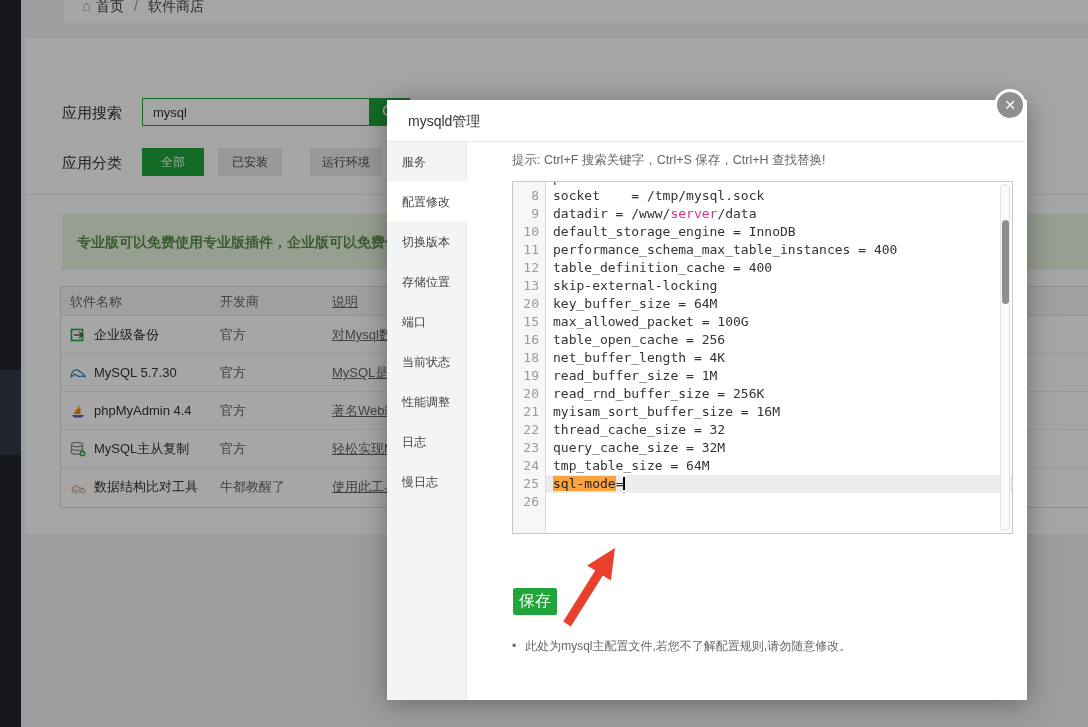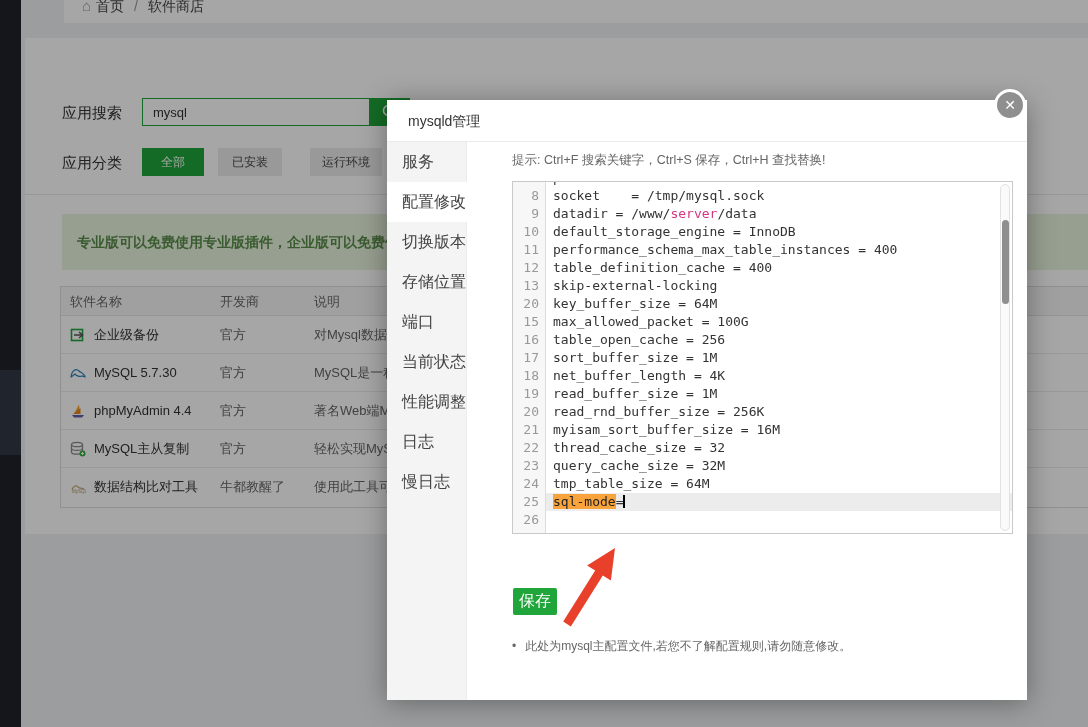--- a/index.html
+++ b/index.html
@@ -28,37 +28,37 @@
 
   .pro-banner { position:absolute; left:37px; right:0; top:176px; height:56px; background:#e9f5de;
      font-size:14px; font-weight:bold; color:#5a8d4b; line-height:56px; padding-left:15px; white-space:nowrap; overflow:hidden; }
 
   .soft-table { position:absolute; left:35px; right:0; top:248px; height:222px; border:1px solid #ddd; border-right:none; background:#fff; }
   .t-head { position:absolute; left:0; right:0; top:0; height:29px; background:#f6f6f6; border-bottom:1px solid #e4e4e4;
      font-size:13px; color:#666; line-height:29px; }
   .t-row { position:absolute; left:0; right:0; height:38px; border-bottom:1px solid #ececec; font-size:13px; color:#666; line-height:38px; }
   .c-name { position:absolute; left:33px; color:#333; white-space:nowrap; }
   .c-dev  { position:absolute; left:159px; white-space:nowrap; }
-  .c-desc { position:absolute; left:253px; white-space:nowrap; }
+  .c-desc { position:absolute; left:271px; white-space:nowrap;text-decoration:underline; }
   .row-icon { position:absolute; left:9px; top:11px; width:16px; height:16px; }
   .t-head .c-name { left:9px; color:#666; }
 
   
   .dim-overlay { position:absolute; inset:0; background:rgba(0,0,0,0.35); z-index:40; }
 
   
   .modal { position:absolute; left:387px; top:100px; width:640px; height:600px; background:#fff; z-index:50;
      box-shadow:0 3px 26px rgba(0,0,0,0.35); }
   .modal-header { position:absolute; left:0; top:0; right:0; height:42px; border-bottom:1px solid #eaeaea;text-align:right; }
   .modal-title { position:absolute; left:21px; top:0; line-height:42px; font-size:14px; color:#333; }
   .modal-close { position:absolute; left:607px; top:-11px; width:32px; height:32px; border-radius:50%;
      background:#8f8f8f; border:3px solid #fff; color:#fff; font-size:14px; font-weight:bold; line-height:26px;
      text-align:center; cursor:pointer; z-index:60; }
   .modal-tabs { position:absolute; left:0; top:42px; bottom:0; width:80px; background:#f4f4f4; border-right:1px solid #ededed; }
-  .m-tab { height:40px; line-height:40px; padding-left:15px; font-size:16px; color:#444; cursor:pointer; }
+  .m-tab { height:40px; line-height:40px; padding-left:15px; font-size:12px; color:#444; cursor:pointer; }
   .m-tab.active { background:#fff; margin-right:-1px; }
   .modal-body { position:absolute; left:81px; top:42px; right:0; bottom:0; background:#fff; }
 
   .cfg-hint { position:absolute; left:44px; top:10px; font-size:12.5px; color:#666; }
 
   .editor { position:absolute; left:44px; top:39px; width:501px; height:353px; border:1px solid #c9c9c9; background:#fff; overflow:hidden; }
   .gutter-bg { position:absolute; left:0; top:0; bottom:0; width:33px; background:#f7f7f7; border-right:1px solid #ddd; }
   .code-lines { position:absolute; left:0; top:-13px; right:0;
      font-family:"DejaVu Sans Mono","Liberation Mono",monospace; font-size:13px; }
   .cm-line { display:flex; height:18px; line-height:18px; }
@@ -236,24 +236,20 @@
             </div>
           <div class="cm-line">
               <span class="ln">15</span>
               <span class="lt">max_allowed_packet = 100G</span>
             </div>
           <div class="cm-line">
               <span class="ln">16</span>
               <span class="lt">table_open_cache = 256</span>
             </div>
           <div class="cm-line">
-              <span class="ln">17</span>
-              <span class="lt">sort_buffer_size = 1M</span>
-            </div>
-          <div class="cm-line">
               <span class="ln">18</span>
               <span class="lt">net_buffer_length = 4K</span>
             </div>
           <div class="cm-line">
               <span class="ln">19</span>
               <span class="lt">read_buffer_size = 1M</span>
             </div>
           <div class="cm-line">
               <span class="ln">20</span>
               <span class="lt">read_rnd_buffer_size = 256K</span>

